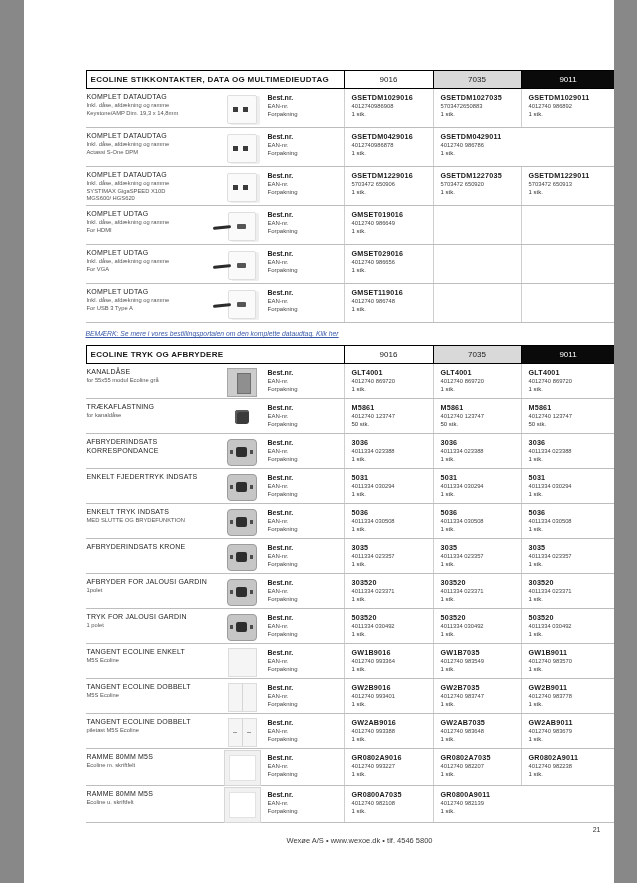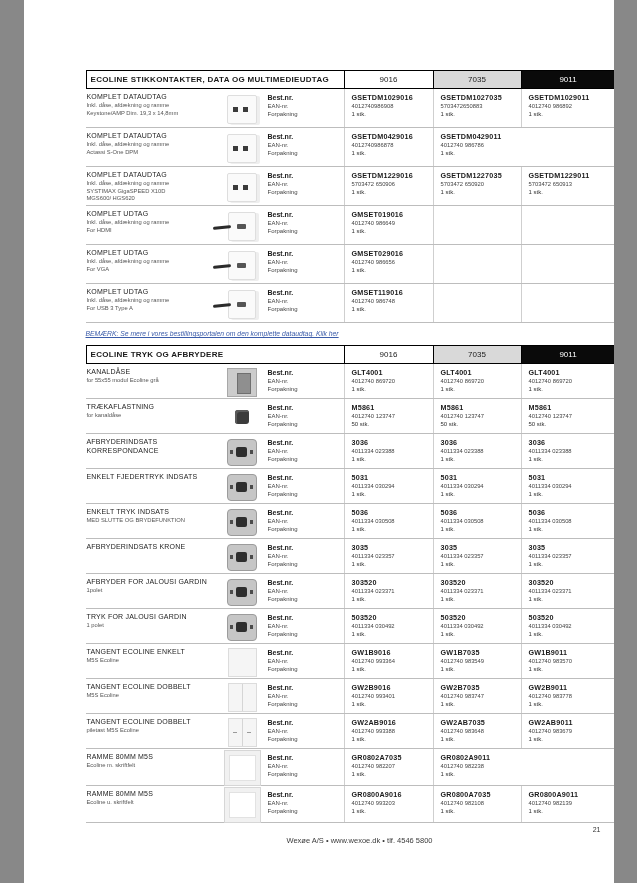--- a/index.html
+++ b/index.html
@@ -575,20 +575,25 @@
             </div>
             <div class="cell imgc">
               <div class="thumb ramme"></div>
             </div>
             <div class="cell labels">
               <div class="lbest">Best.nr.</div>
               <div class="lean">EAN-nr.</div>
               <div class="lpack">Forpakning</div>
             </div>
             <div class="cell val">
+              <div class="code">GR0802A9016</div>
+              <div class="ean">4012740 993227</div>
+              <div class="pack">1 stk.</div>
+            </div>
+            <div class="cell val">
               <div class="code">GR0802A7035</div>
               <div class="ean">4012740 982207</div>
               <div class="pack">1 stk.</div>
             </div>
             <div class="cell val">
               <div class="code">GR0802A9011</div>
               <div class="ean">4012740 982238</div>
               <div class="pack">1 stk.</div>
             </div>
           </div>
@@ -597,25 +602,20 @@
               <div class="pname">RAMME 80MM M5S</div>
               <div class="pdesc">Ecoline u. skriftfelt</div>
             </div>
             <div class="cell imgc">
               <div class="thumb ramme"></div>
             </div>
             <div class="cell labels">
               <div class="lbest">Best.nr.</div>
               <div class="lean">EAN-nr.</div>
               <div class="lpack">Forpakning</div>
-            </div>
-            <div class="cell val">
-              <div class="code">GR0800A9016</div>
-              <div class="ean">4012740 993203</div>
-              <div class="pack">1 stk.</div>
             </div>
             <div class="cell val">
               <div class="code">GR0800A7035</div>
               <div class="ean">4012740 982108</div>
               <div class="pack">1 stk.</div>
             </div>
             <div class="cell val">
               <div class="code">GR0800A9011</div>
               <div class="ean">4012740 982139</div>
               <div class="pack">1 stk.</div>

